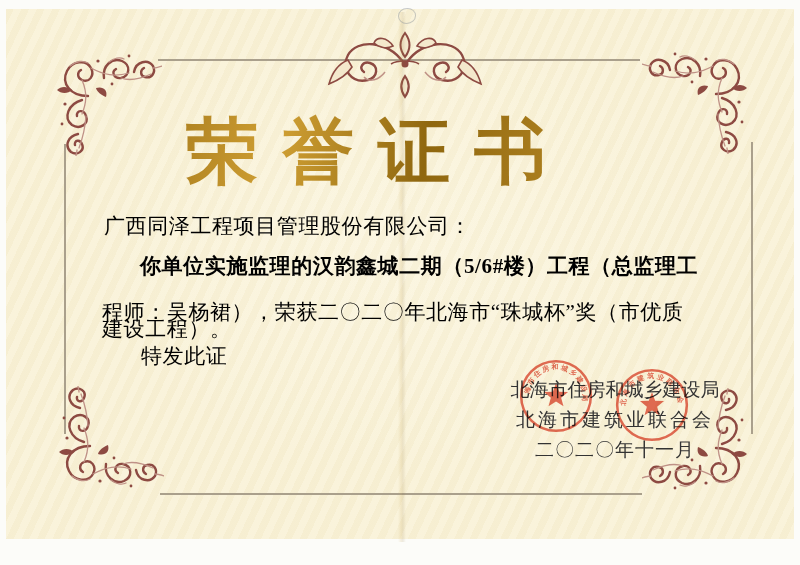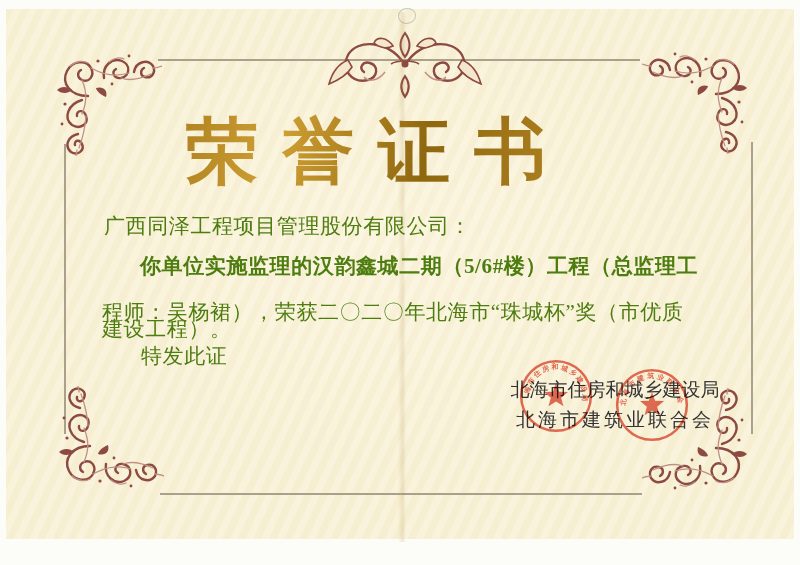--- a/index.html
+++ b/index.html
@@ -57,21 +57,21 @@
       background-clip:text;
       color:transparent;
       text-shadow:none;
     }
   }
 
   
   .tline{
     position:absolute;
     font-size:21px;letter-spacing:0.6px;
-    color:#4d7c0f;white-space:nowrap;
+    color:#000000;white-space:nowrap;
   }
   .recipient{left:104px;top:206px;}
   .body1{left:140px;top:246px;font-weight:bold;}
   .body2{left:102px;top:278px;margin-top:14px;}
   .body3{left:102px;top:309px;}
   .closing{left:141px;top:336px;}
 
   
   .issuer-block{
     position:absolute;left:500px;top:369px;width:230px;
@@ -183,20 +183,21 @@
 
   <div class="tline recipient">广西同泽工程项目管理股份有限公司：</div>
   <div class="tline body1">你单位实施监理的汉韵鑫城二期（5/6#楼）工程（总监理工</div>
   <div class="tline body2">程师：吴杨裙），荣获二〇二〇年北海市“珠城杯”奖（市优质</div>
   <div class="tline closing">特发此证</div>
   <div class="tline body3">建设工程）。</div>
 
   <div class="issuer-block">
     <div class="iline issuer1">北海市住房和城乡建设局</div>
     <div class="iline issuer2">北海市建筑业联合会</div>
+    <div class="iline dateline">二〇二〇年十一月</div>
   </div>
 
   <div class="seal seal-left">
     <svg viewBox="0 0 120 120">
       <defs>
           <path id="arcL" d="M18,60 a42,42 0 1,1 84,0 a42,42 0 1,1 -84,0" fill="none"></path>
         </defs>
       <circle cx="60" cy="60" r="55" fill="none" stroke="currentColor" stroke-width="4"></circle>
       <path fill="currentColor" d="M60,40 L65,53.1 L79,53.8 L68.1,62.6 L71.8,76.2 L60,68.5 L48.2,76.2 L51.9,62.6 L41,53.8 L55,53.1 Z"></path>
       <text font-size="11" fill="currentColor" letter-spacing="3" font-weight="bold">

